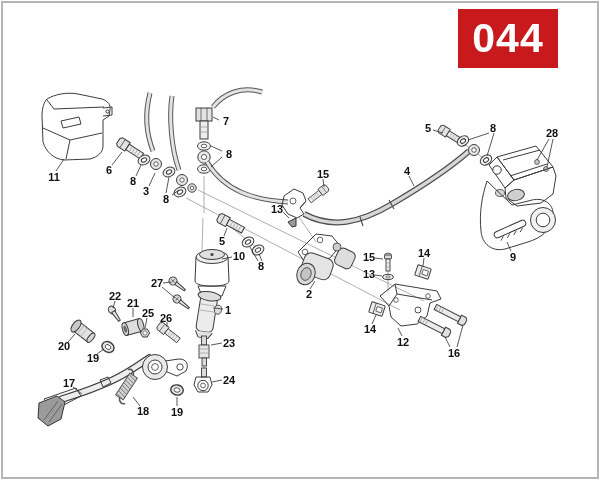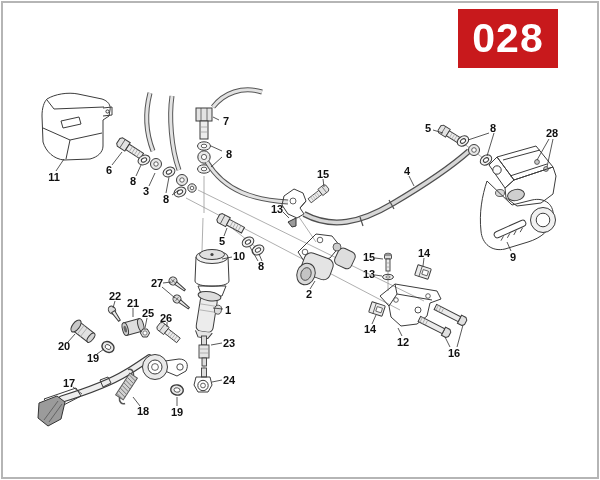--- a/index.html
+++ b/index.html
@@ -17,21 +17,21 @@
   .ln{stroke:#3c3c3c;stroke-width:1;fill:none;}
   .axis{stroke:#9a9a9a;stroke-width:0.8;}
 </style>
 </head>
 <body>
 
 <div class="stage">
   <div class="frame"></div>
 
   <div class="badge" style="background: rgb(200, 25, 28);">
-    <span>028</span>
+    <span>044</span>
   </div>
 
   <svg width="600" height="480" viewBox="0 0 600 480">
     <defs>
       <g id="washer">
         <ellipse rx="6.2" ry="4.6" fill="#f2f2f2" stroke="#3c3c3c"></ellipse>
         <ellipse rx="2.8" ry="1.9" fill="#fff" stroke="#3c3c3c"></ellipse>
       </g>
       <g id="oring">
         <ellipse rx="6.3" ry="5.1" fill="#e9e9e9" stroke="#3c3c3c" stroke-width="1.4"></ellipse>

